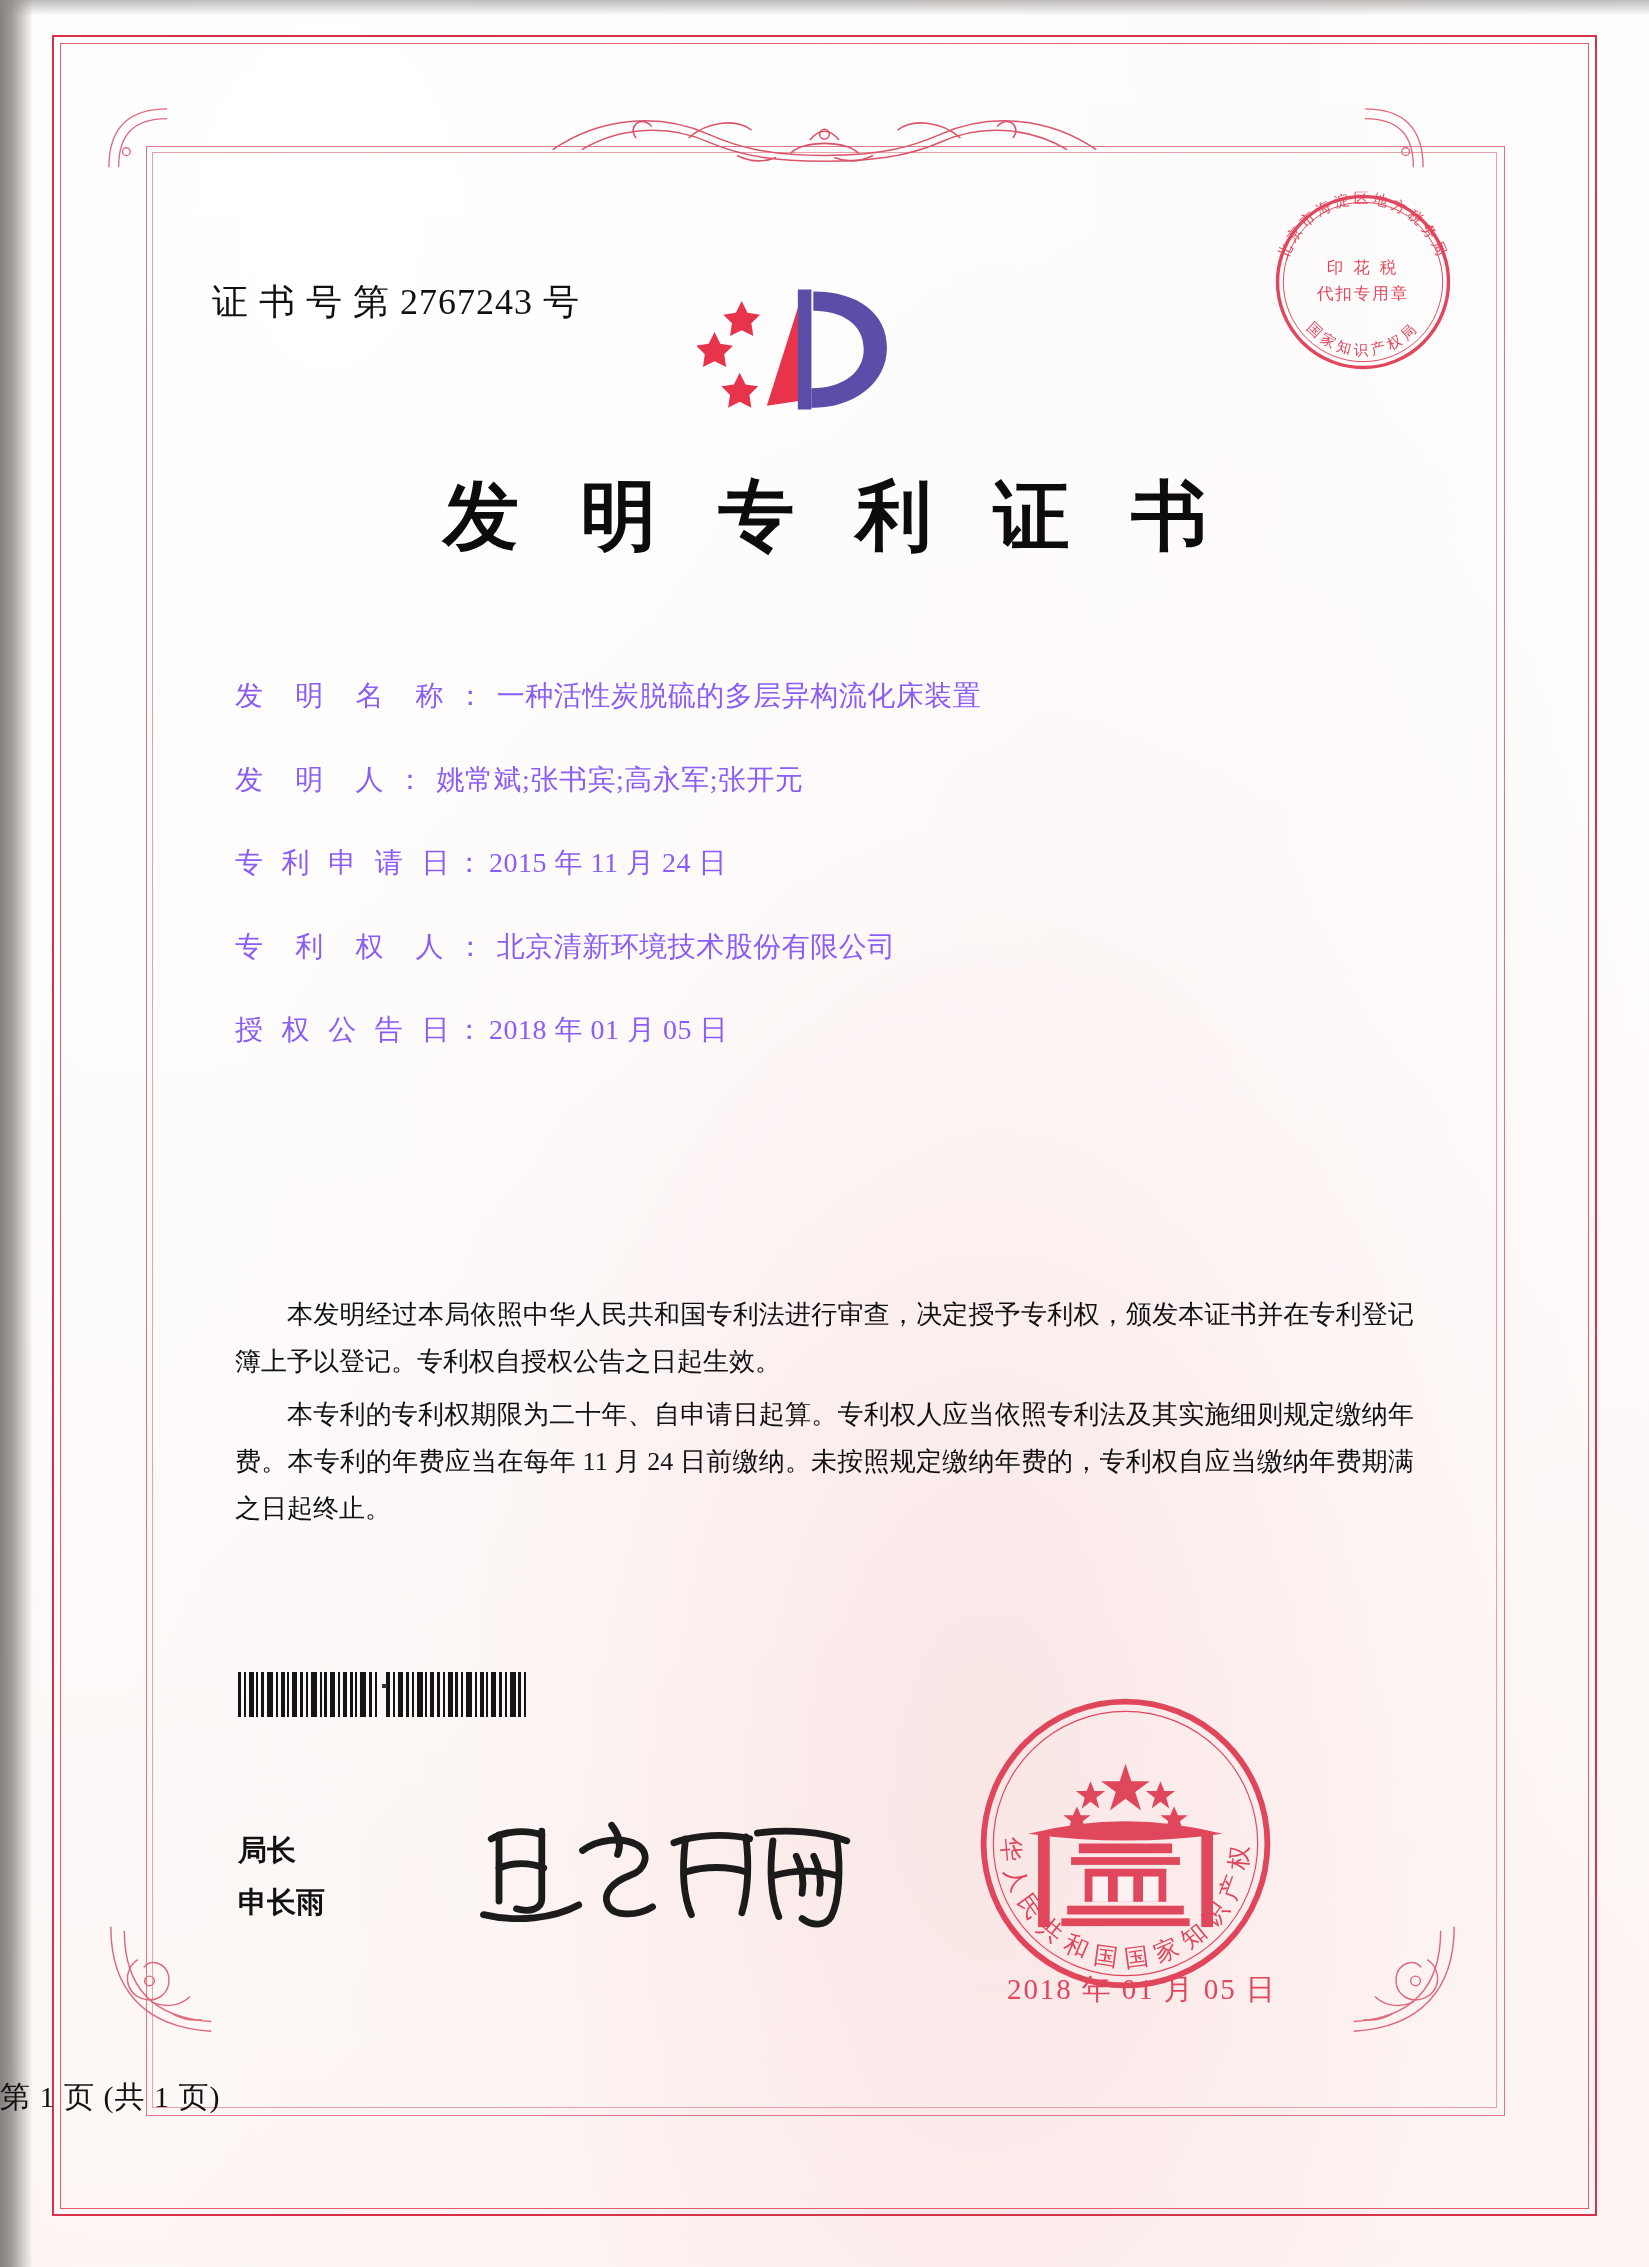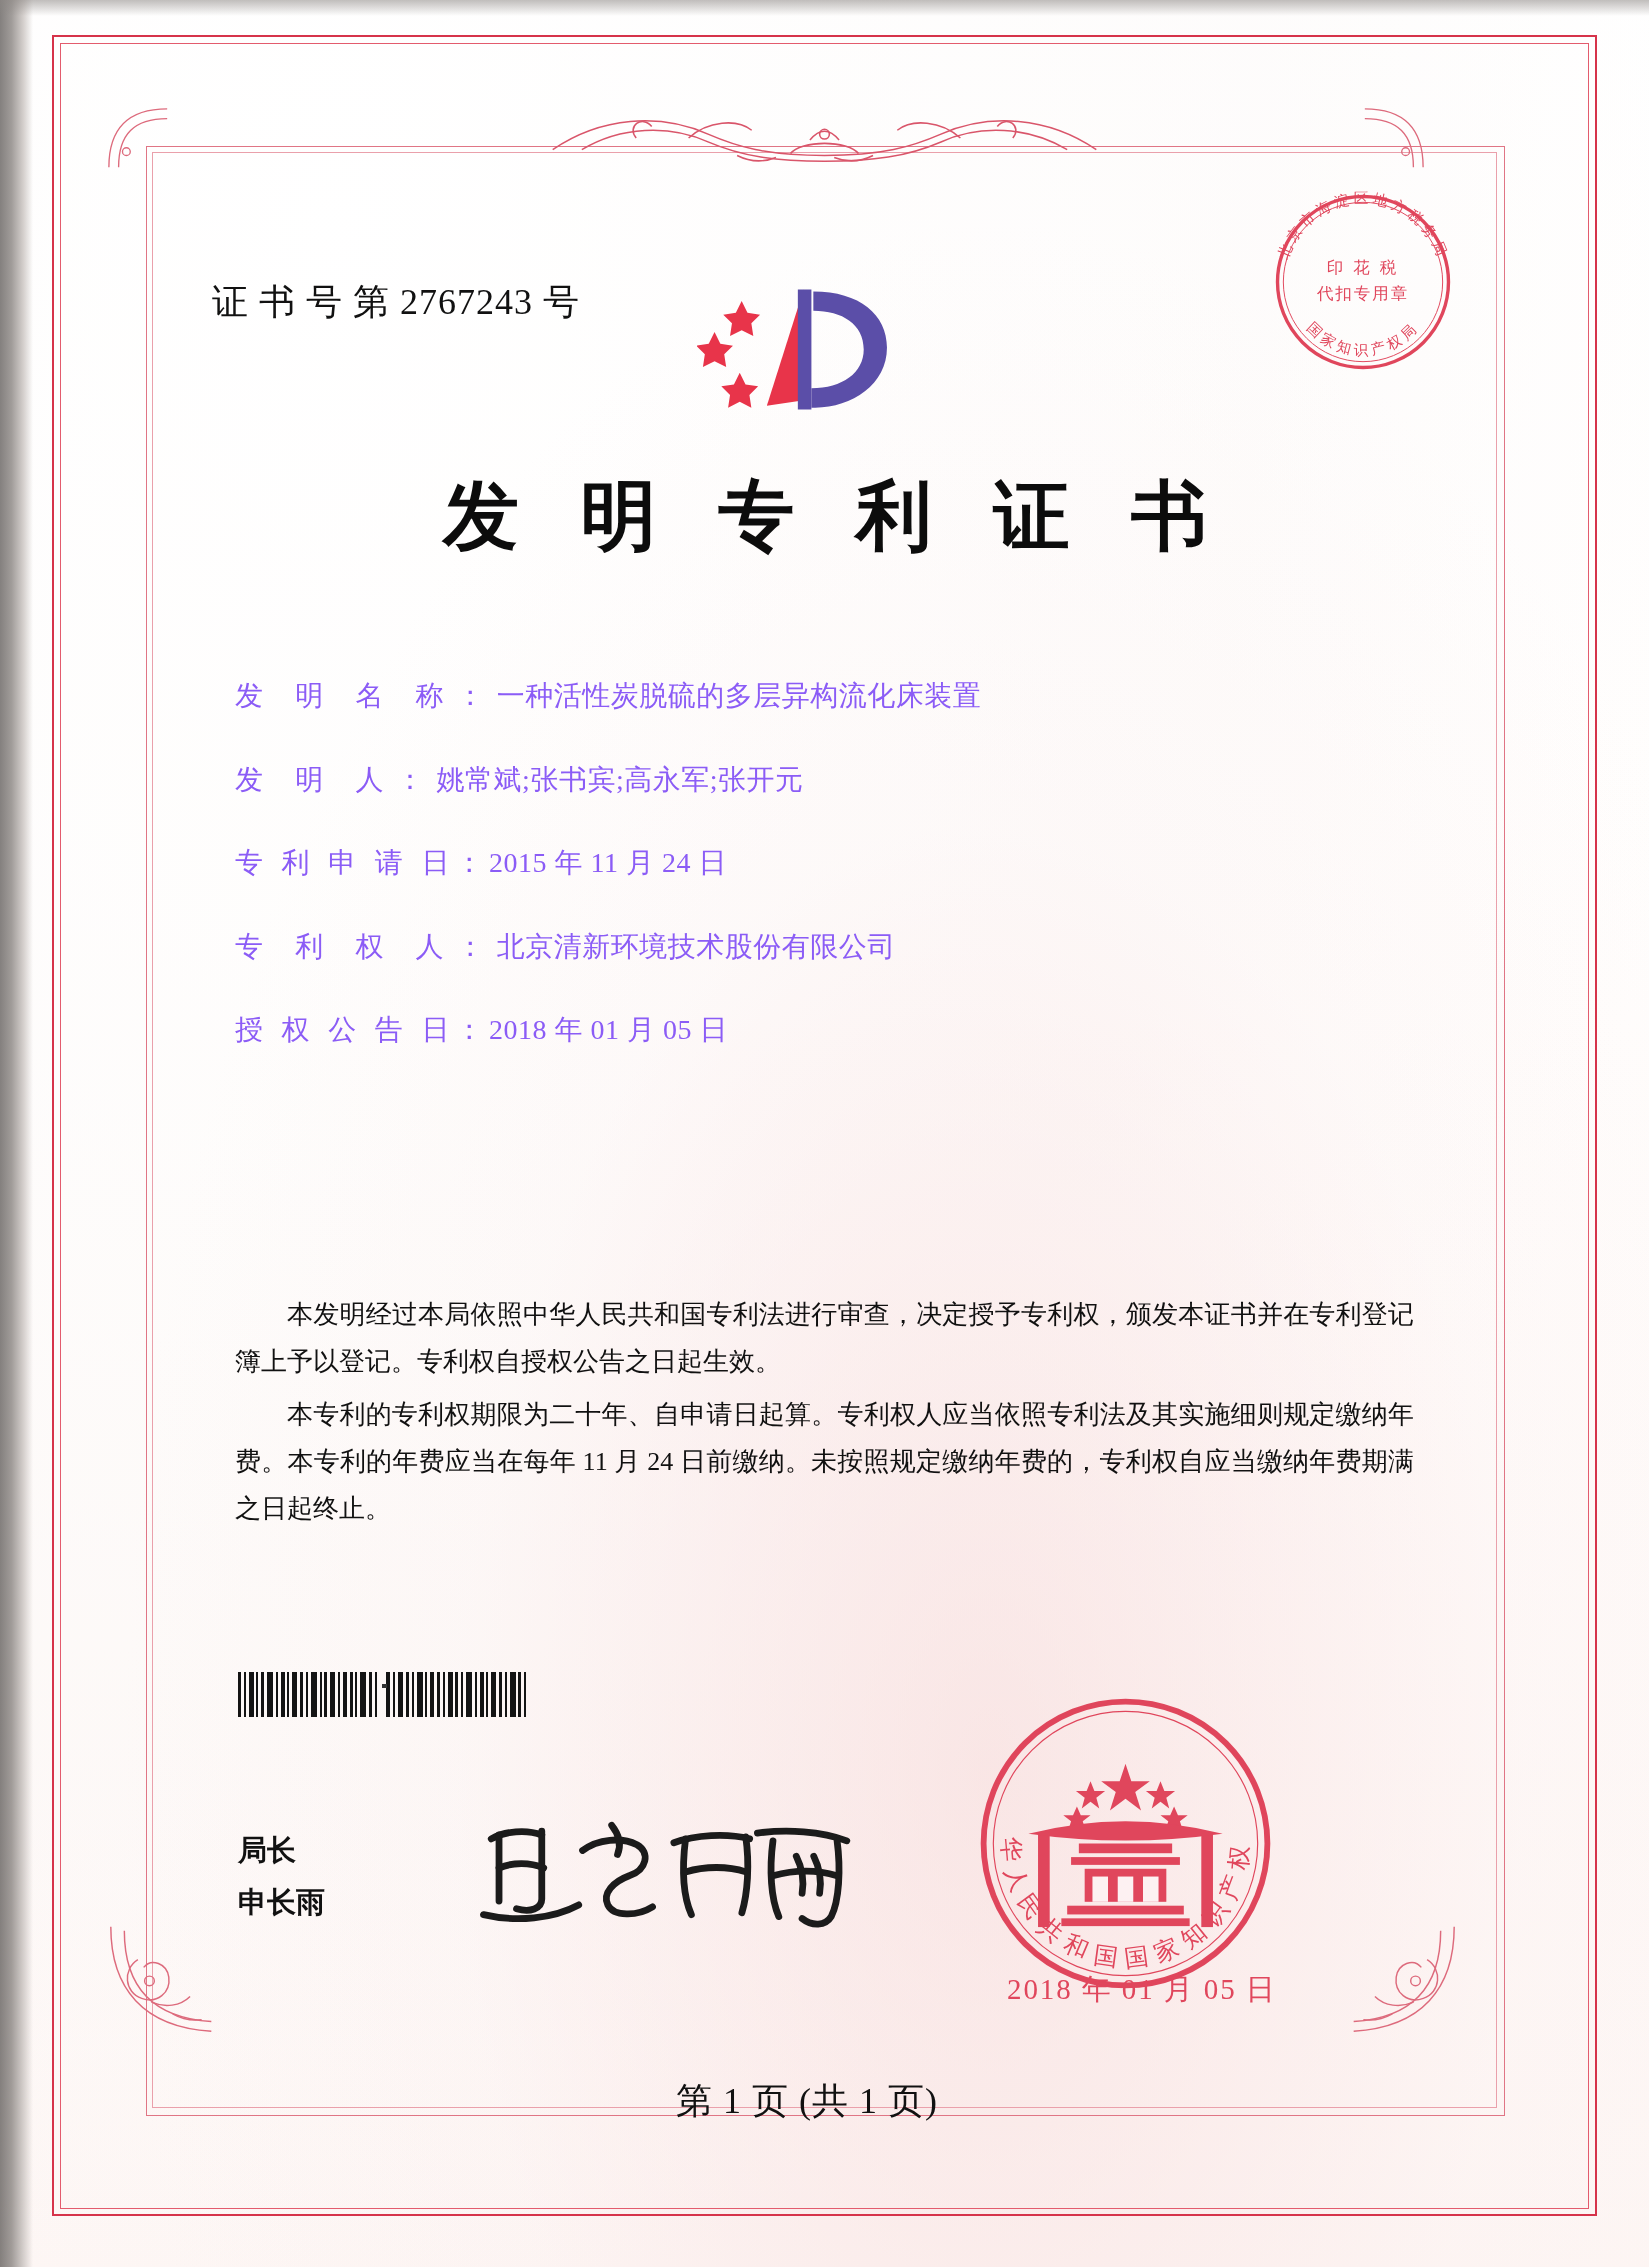--- a/index.html
+++ b/index.html
@@ -212,22 +212,22 @@
     color: #e0465c;
     letter-spacing: 1.9px;
     white-space: nowrap;
   }
 
   
   .footer {
     position: absolute;
     left: 0; top: 2077px;
     width: 1614px;
-    text-align: center;
-    font-size: 36px;
+    text-align: left;
+    font-size: 30px;
     color: #111;
     letter-spacing: 1px;
   }
 </style>
 </head>
 <body>
 
 <div class="page">
   <div class="paper-tint"></div>
   <div class="left-edge"></div>

